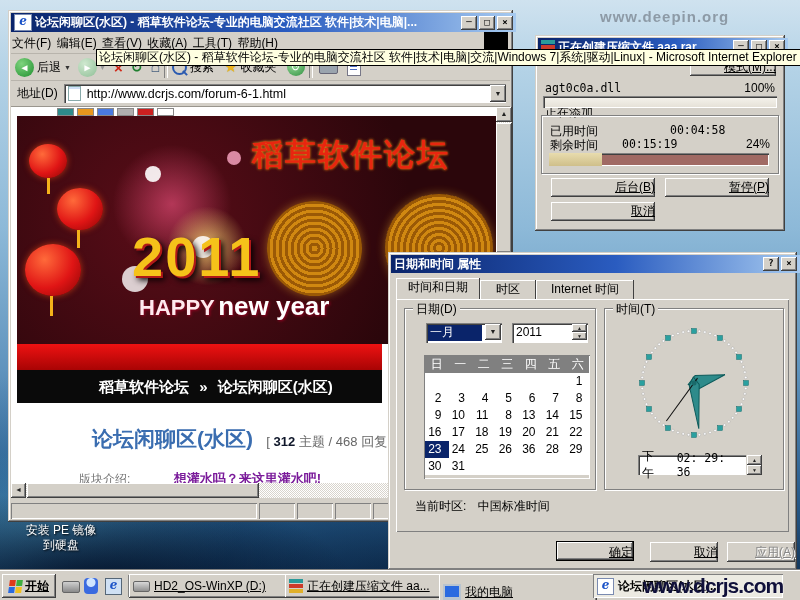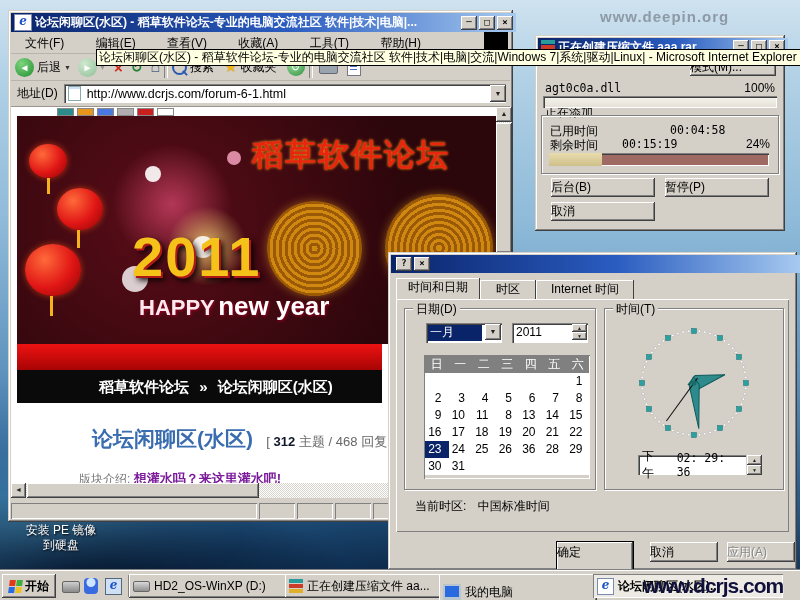--- a/index.html
+++ b/index.html
@@ -14,24 +14,24 @@
   .abs{position:absolute;}
   .raised{background:#d4d0c8;box-shadow:inset -1px -1px 0 #404040,inset 1px 1px 0 #fff,inset -2px -2px 0 #808080;}
   .winframe{background:#d4d0c8;box-shadow:inset -1px -1px 0 #404040,inset 1px 1px 0 #d4d0c8,inset -2px -2px 0 #808080,inset 2px 2px 0 #fff;}
   .sunken{background:#fff;box-shadow:inset 1px 1px 0 #808080,inset 2px 2px 0 #404040,inset -1px -1px 0 #fff;}
   .etched{border:1px solid #808080;box-shadow:1px 1px 0 #fff,inset 1px 1px 0 #fff;}
   .titlebar{background:linear-gradient(90deg,#0a246a,#2a5cc0 55%,#a6caf0);color:#fff;font-weight:bold;
     display:flex;align-items:center;padding:0 3px;overflow:hidden;white-space:nowrap;}
   .tbtn{width:16px;height:14px;background:#d4d0c8;box-shadow:inset -1px -1px 0 #404040,inset 1px 1px 0 #fff,inset -2px -2px 0 #808080;
     font-size:9px;line-height:13px;text-align:center;color:#000;font-weight:bold;margin-left:2px;flex:0 0 auto;
     font-family:"DejaVu Sans Mono",monospace;}
-  .menu-item{padding:3px 14px;display:inline-block;}
+  .menu-item{padding:3px 1px;display:inline-block;}
   .toolsep{width:2px;height:22px;border-left:1px solid #808080;border-right:1px solid #fff;margin:0 4px;}
   .btn{background:#d4d0c8;box-shadow:inset -1px -1px 0 #404040,inset 1px 1px 0 #fff,inset -2px -2px 0 #808080;
-    text-align:left;font-size:12px;}
+    text-align:right;font-size:12px;text-decoration:underline;}
   .btn.default{outline:1px solid #000;}
   .btn.disabled{color:#888;text-shadow:1px 1px 0 #fff;}
   .sbtrack{background:#efede6;background-image:repeating-conic-gradient(#fff 0 25%,#d8d4cc 0 50%);background-size:2px 2px;}
   .sbbtn{background:#d4d0c8;box-shadow:inset -1px -1px 0 #404040,inset 1px 1px 0 #fff,inset -2px -2px 0 #808080;
     font-size:7px;line-height:14px;text-align:center;color:#222;}
   .statuspane{box-shadow:inset 1px 1px 0 #808080,inset -1px -1px 0 #fff;height:16px;}
   .chip{display:inline-block;width:15px;height:6px;margin:0 3px 0 0;border:1px solid #888;vertical-align:top;}
   .cal-grid{display:grid;grid-template-columns:repeat(7,23.5px);grid-auto-rows:17px;background:#fff;}
   .cal-cell{text-align:right;padding-right:7px;font-size:12px;line-height:17px;}
   .cal-cell.sel{background:#0a246a;color:#fff;}
@@ -164,21 +164,21 @@
           <span style="color:#0f172a;font-weight:bold;">312</span>
           <span>主题</span>
           <span>/</span>
           <span>468</span>
           <span>回复</span>
           <span>]</span>
         </span>
       </div>
       <div class="abs" style="left:68px;top:363px;white-space:nowrap;">
         <span style="color:#777;">版块介绍:</span>
-        <span style="color:#7a1a9a;font-weight:bold;font-size:13px;">想灌水吗？来这里灌水吧!</span>
+        <span style="color:#7a1a9a;font-weight:bold;font-size:13px;margin-left:40px;">想灌水吗？来这里灌水吧!</span>
       </div>
     </div>
 
     <div class="abs sbtrack" style="left:488px;top:97px;width:16px;height:385px;">
       <div class="sbbtn abs" style="left:0;top:0;width:16px;height:15px;">▲</div>
       <div class="raised abs" style="left:0;top:16px;width:16px;height:130px;"></div>
       <div class="sbbtn abs" style="left:0;bottom:0;width:16px;height:15px;">▼</div>
     </div>
 
     <div class="abs sbtrack" style="left:3px;top:473px;width:485px;height:15px;">
@@ -229,20 +229,21 @@
     </div>
     <div class="abs btn" style="left:16px;top:143px;width:104px;height:19px;line-height:19px;">后台(B)</div>
     <div class="abs btn" style="left:130px;top:143px;width:104px;height:19px;line-height:19px;">暂停(P)</div>
     <div class="abs btn" style="left:16px;top:167px;width:104px;height:19px;line-height:19px;">取消</div>
   </div>
 
   <div class="abs" style="left:96px;top:49px;width:702px;height:15px;background:#ffffe1;border:1px solid #000;white-space:nowrap;overflow:hidden;font-size:12px;line-height:15px;padding:0 2px;z-index:20;">论坛闲聊区(水区) - 稻草软件论坛-专业的电脑交流社区 软件|技术|电脑|交流|Windows 7|系统|驱动|Linux| - Microsoft Internet Explorer</div>
 
   <div class="abs winframe" style="left:388px;top:252px;width:409px;height:318px;z-index:30;">
     <div class="abs titlebar" style="left:3px;top:3px;width:403px;height:18px;font-size:12px;">
+      <span style="flex:1;">日期和时间 属性</span>
       <span class="tbtn">?</span>
       <span class="tbtn">×</span>
     </div>
 
     <div class="abs" style="left:8px;top:28px;width:393px;height:21px;">
       <span class="tab active" style="left:0;width:84px;">时间和日期</span>
       <span class="tab" style="left:84px;width:56px;">时区</span>
       <span class="tab" style="left:140px;width:98px;">Internet 时间</span>
     </div>
     <div class="abs" style="left:8px;top:47px;width:393px;height:233px;box-shadow:inset 1px 1px 0 #fff,inset -1px -1px 0 #808080;"></div>
@@ -393,21 +394,21 @@
       </div>
       <span class="abs" style="left:142px;top:146px;width:15px;height:20px;display:flex;flex-direction:column;">
         <i class="sbbtn" style="height:10px;line-height:10px;font-size:5px;font-style:normal;">▲</i>
         <i class="sbbtn" style="height:10px;line-height:10px;font-size:5px;font-style:normal;">▼</i>
       </span>
     </div>
     <div class="abs" style="left:27px;top:246px;">
       <span>当前时区:</span>
       <span style="margin-left:8px;">中国标准时间</span>
     </div>
-    <div class="abs btn default" style="left:169px;top:290px;width:76px;height:33px;line-height:20px;">确定</div>
+    <div class="abs btn default" style="left:169px;top:290px;width:76px;height:18px;line-height:20px;">确定</div>
     <div class="abs btn" style="left:262px;top:290px;width:68px;height:20px;line-height:20px;">取消</div>
     <div class="abs btn disabled" style="left:339px;top:290px;width:68px;height:20px;line-height:20px;">应用(A)</div>
   </div>
 
   <div class="abs" style="left:0;top:570px;width:800px;height:30px;background:#d4d0c8;border-top:1px solid #fff;box-shadow:0 -1px 0 #808080;z-index:40;">
     <div class="abs btn" style="left:2px;top:3px;width:54px;height:24px;display:flex;align-items:center;justify-content:center;gap:3px;font-weight:bold;">
       <span style="display:grid;grid-template-columns:6px 6px;grid-auto-rows:6px;gap:1px;transform:skewX(-8deg);">
         <i style="background:#e03a1a;"></i>
           <i style="background:#3fae3f;"></i>
           <i style="background:#2a6ae0;"></i>

